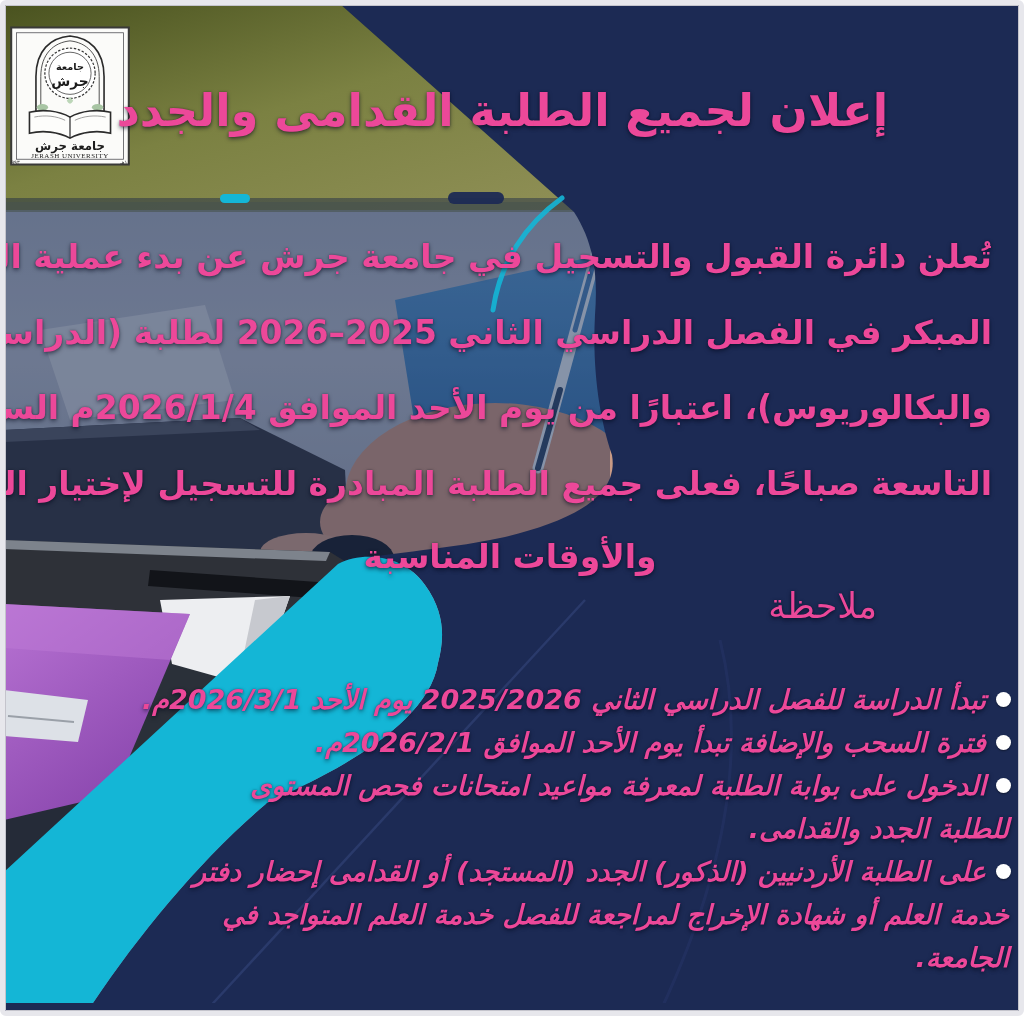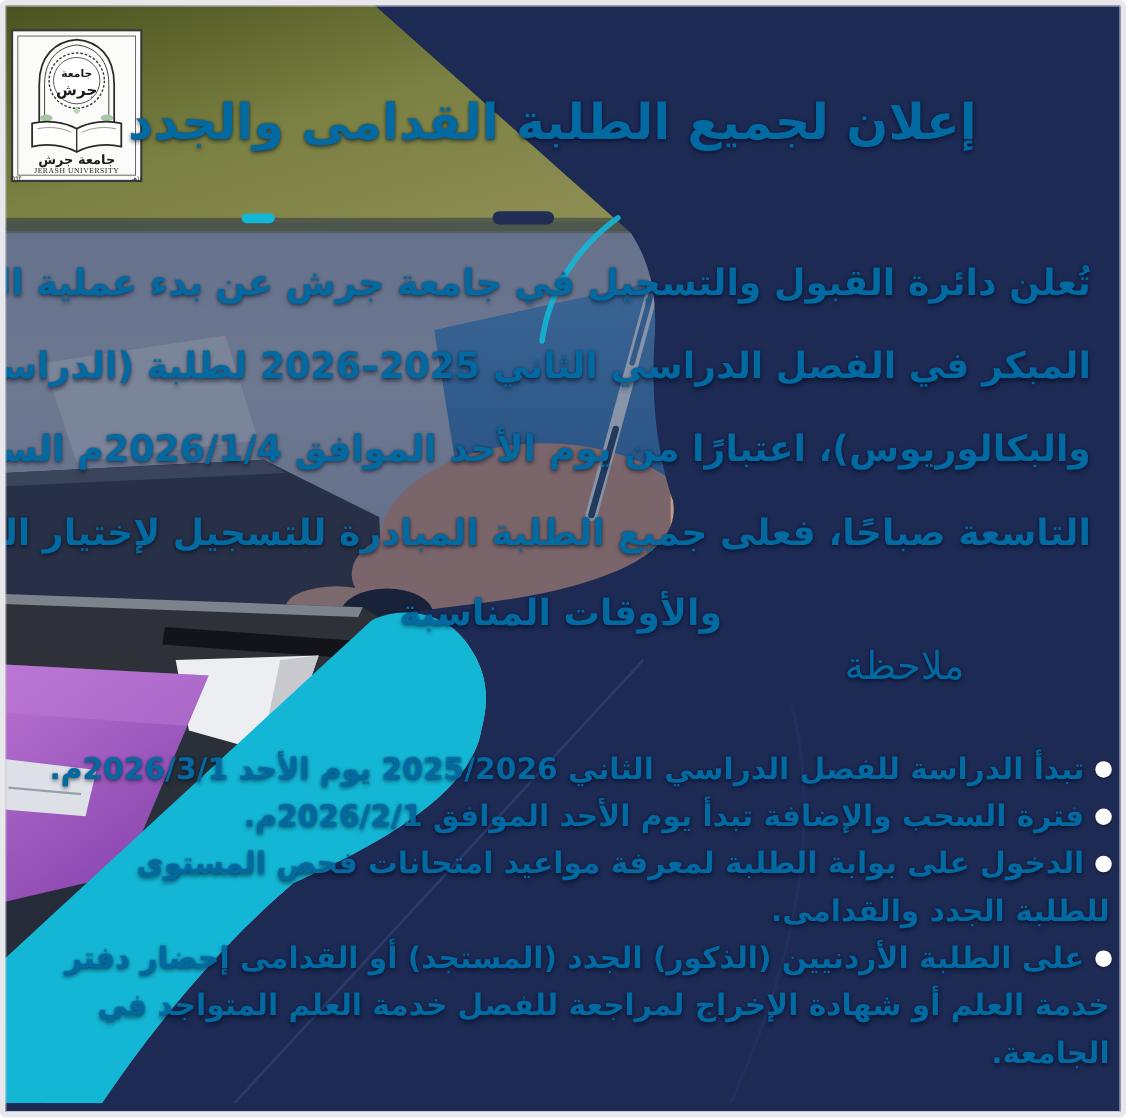--- a/index.html
+++ b/index.html
@@ -1,28 +1,28 @@
 <!DOCTYPE html>
 <html lang="ar" dir="rtl" style="--c-navy: #1c2a54; --c-teal: #14b6d6; --c-white: #ffffff; --c-purple: #a35cc2; --c-olive: #7b8142;"><head>
 <meta charset="utf-8">
 <style>
   html,body{margin:0;padding:0;background:#ffffff;}
   .stage{position:relative;width:1024px;height:1016px;overflow:hidden;
          font-family:"DejaVu Sans",sans-serif;direction:rtl;}
   .bg{position:absolute;inset:0;}
-  .txt{color:#0369a1;text-shadow:0 2px 4px rgba(4,10,28,.55),0 0 2px rgba(4,10,28,.35);}
+  .txt{color:#ec4899;text-shadow:0 2px 4px rgba(4,10,28,.55),0 0 2px rgba(4,10,28,.35);}
   .title{position:absolute;top:82px;left:50px;width:905px;text-align:center;
          font-size:45px;font-weight:bold;line-height:58px;}
   .pline{position:absolute;left:28px;right:32px;text-align:center;
          font-size:33px;font-weight:bold;line-height:52px;white-space:nowrap;}
   .pl0{top:231px}.pl1{top:307px}.pl2{top:382px}.pl3{top:458px}.pl4{top:531px}
   .note-heading{position:absolute;top:586px;right:147px;font-size:35px;
          font-weight:normal;letter-spacing:1px;}
   .notes{position:absolute;top:678px;right:12px;width:950px;list-style:none;
-         margin:0;padding:0;}
+         margin:0;padding:0;font-style:italic;}
   .notes li{position:relative;margin:0;padding:0;}
   .dot{position:absolute;right:1px;top:14px;width:15px;height:15px;border-radius:50%;
        background:#fff;box-shadow:0 1px 2px rgba(0,0,0,.4);}
   .bl{font-size:27px;font-weight:bold;line-height:43px;white-space:nowrap;
       text-align:right;}
   .bl.first{padding-right:26px;}
   .bl.cont{padding-right:3px;}
   .logo{position:absolute;top:10px;left:10px;width:120px;height:172px;}
   .logo svg{display:block;width:100%;height:100%;}
   .logo text{font-family:"DejaVu Sans",sans-serif;}

